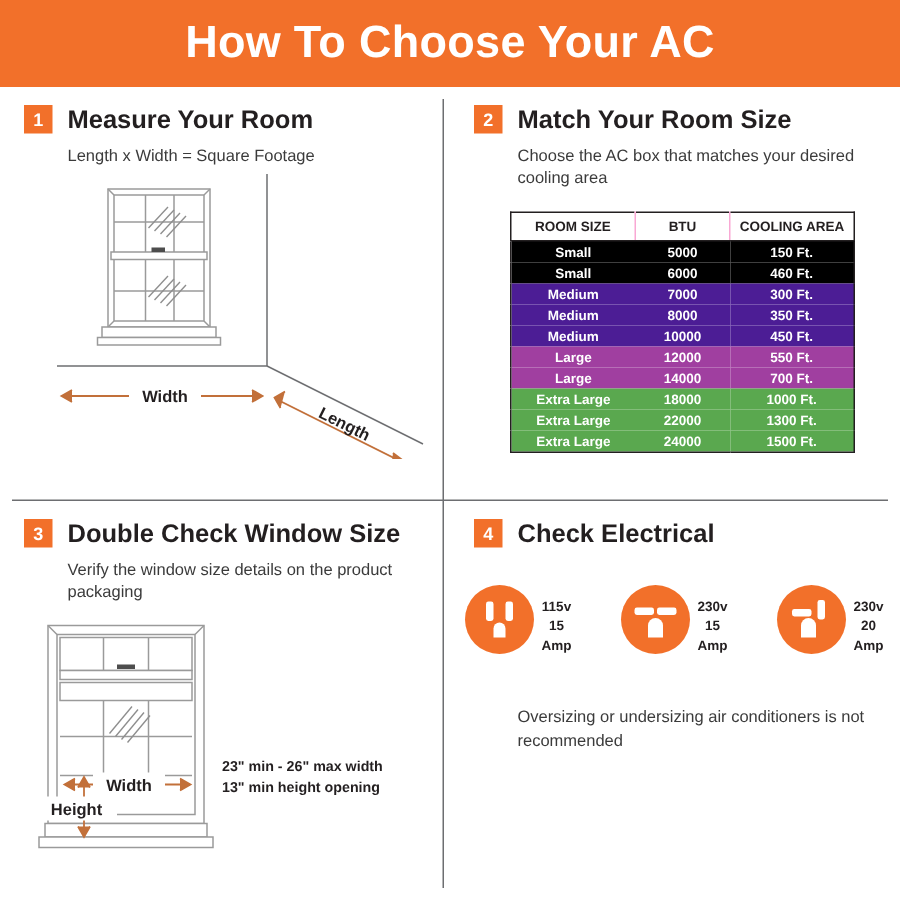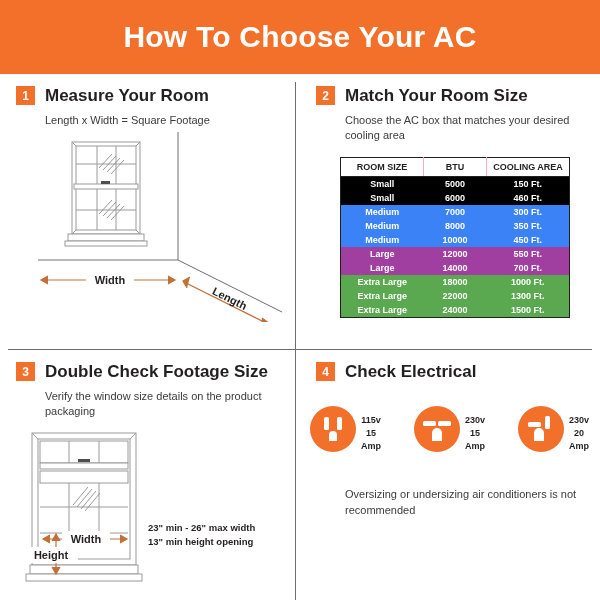--- a/index.html
+++ b/index.html
@@ -7,21 +7,21 @@
     width:600px;height:600px;
     background:#ffffff;
     font-family:"Liberation Sans", sans-serif;
     color:#231f20;
     overflow:hidden;
   }
   .page{position:relative;width:600px;height:600px;box-sizing:border-box;}
 
   
   .header{
-    height:74px;background:#f2702a;
+    height:58px;background:#f2702a;
     display:flex;align-items:center;justify-content:center;
   }
   .header-title{
     color:#ffffff;font-size:30px;font-weight:bold;letter-spacing:.2px;
     line-height:1;
   }
 
   
   .grid{position:relative;width:600px;height:542px;}
   .quad{position:absolute;box-sizing:border-box;}
@@ -64,21 +64,21 @@
   table.btu th,table.btu td{
     text-align:center;padding:1px 0 1px;line-height:12px;
     white-space:nowrap;
   }
   table.btu thead th{
     background:#ffffff;color:#231f20;font-size:9px;
     border-bottom:1px solid #231f20;padding:3px 0;
   }
   table.btu thead th + th{border-left:1px solid #f9a8d4;}
   .r-small{background:#000000;color:#ffffff;}
-  .r-medium{background:#3b82f6;color:#ffffff;}
+  .r-medium{background:#4c1d95;color:#ffffff;}
   .r-large{background:#a03fa0;color:#ffffff;}
   .r-xlarge{background:#5aa84f;color:#ffffff;}
 
   
   .win-wrap{position:relative;width:295px;height:180px;margin-top:6px;}
   .win-note{
     position:absolute;left:148px;top:96px;
     font-size:9.5px;font-weight:bold;color:#231f20;line-height:1.55;
   }
 
@@ -250,21 +250,21 @@
                 <td>1500 Ft.</td>
               </tr>
             </tbody>
         </table>
       </div>
     </div>
 
     <div class="quad q3">
       <div class="step-head">
         <div class="badge">3</div>
-        <div class="step-title">Double Check Footage Size</div>
+        <div class="step-title">Double Check Window Size</div>
       </div>
       <div class="step-sub">Verify the window size details on the product packaging</div>
 
       <div class="win-wrap">
         <svg width="295" height="178" viewBox="0 0 295 178">
           <g stroke="#9a9a9a" fill="#ffffff" stroke-width="1">
 
             <rect x="32" y="8" width="104" height="132"></rect>
             <rect x="38" y="14" width="92" height="120"></rect>
             <line x1="32" y1="8" x2="38" y2="14"></line>

